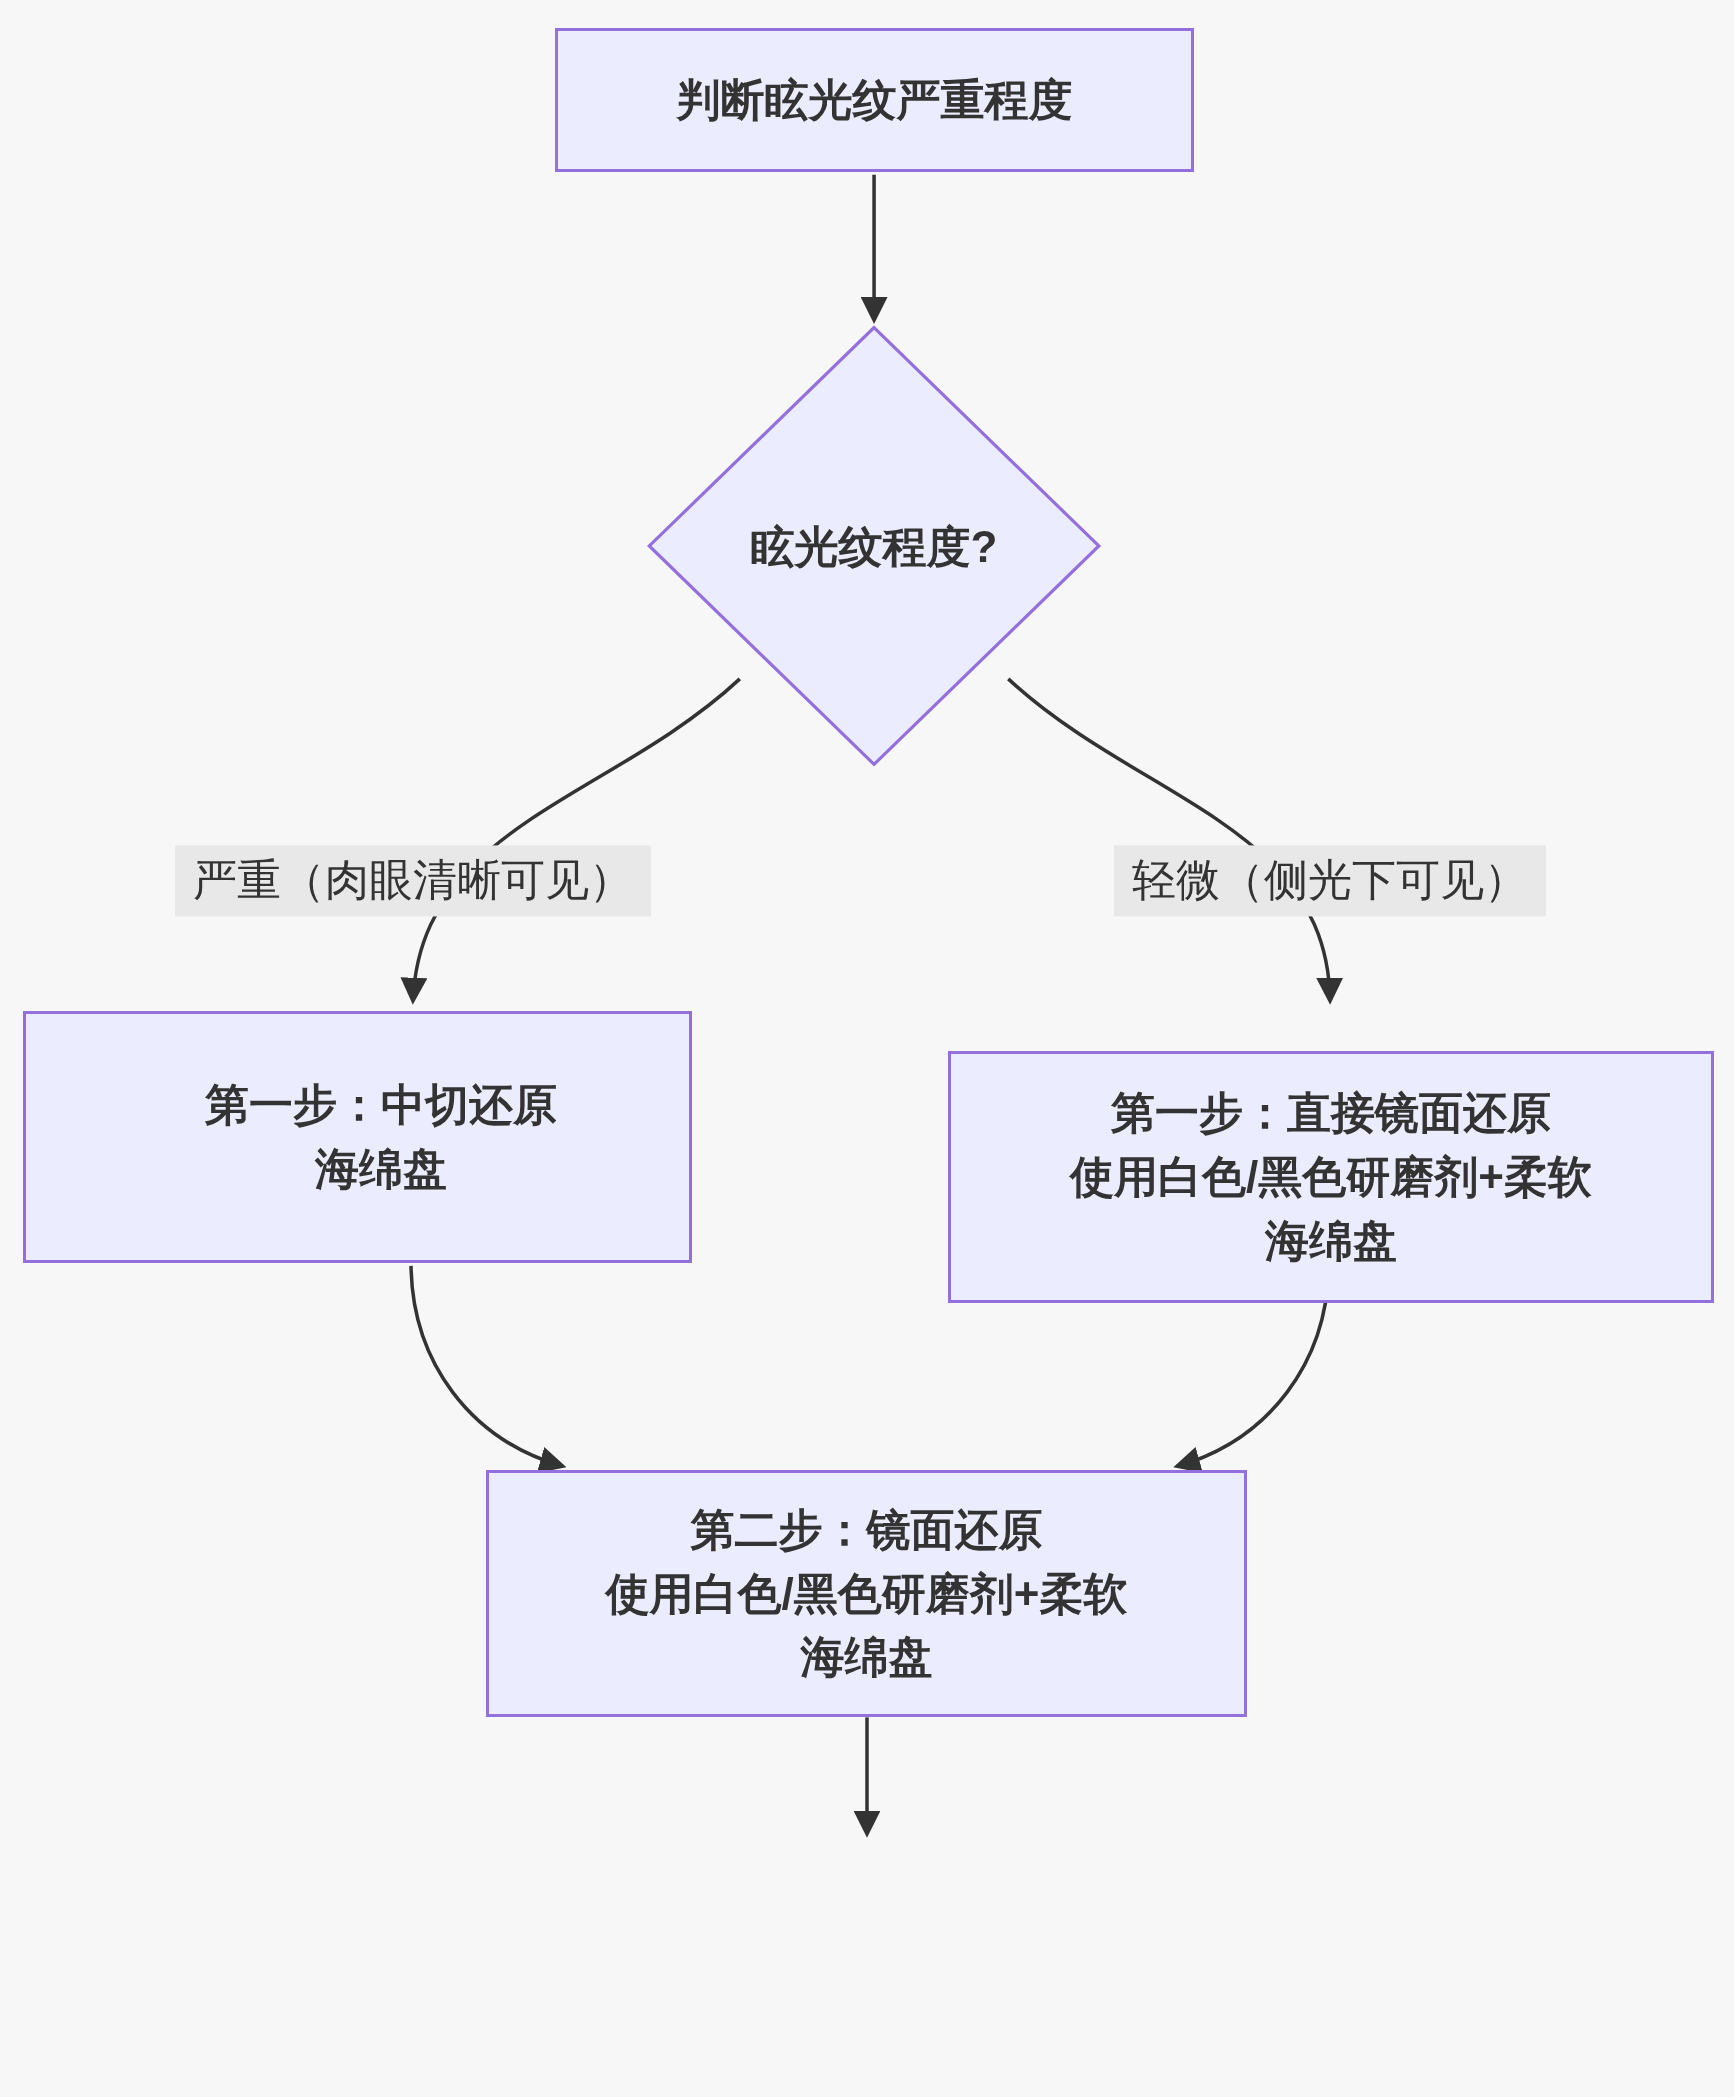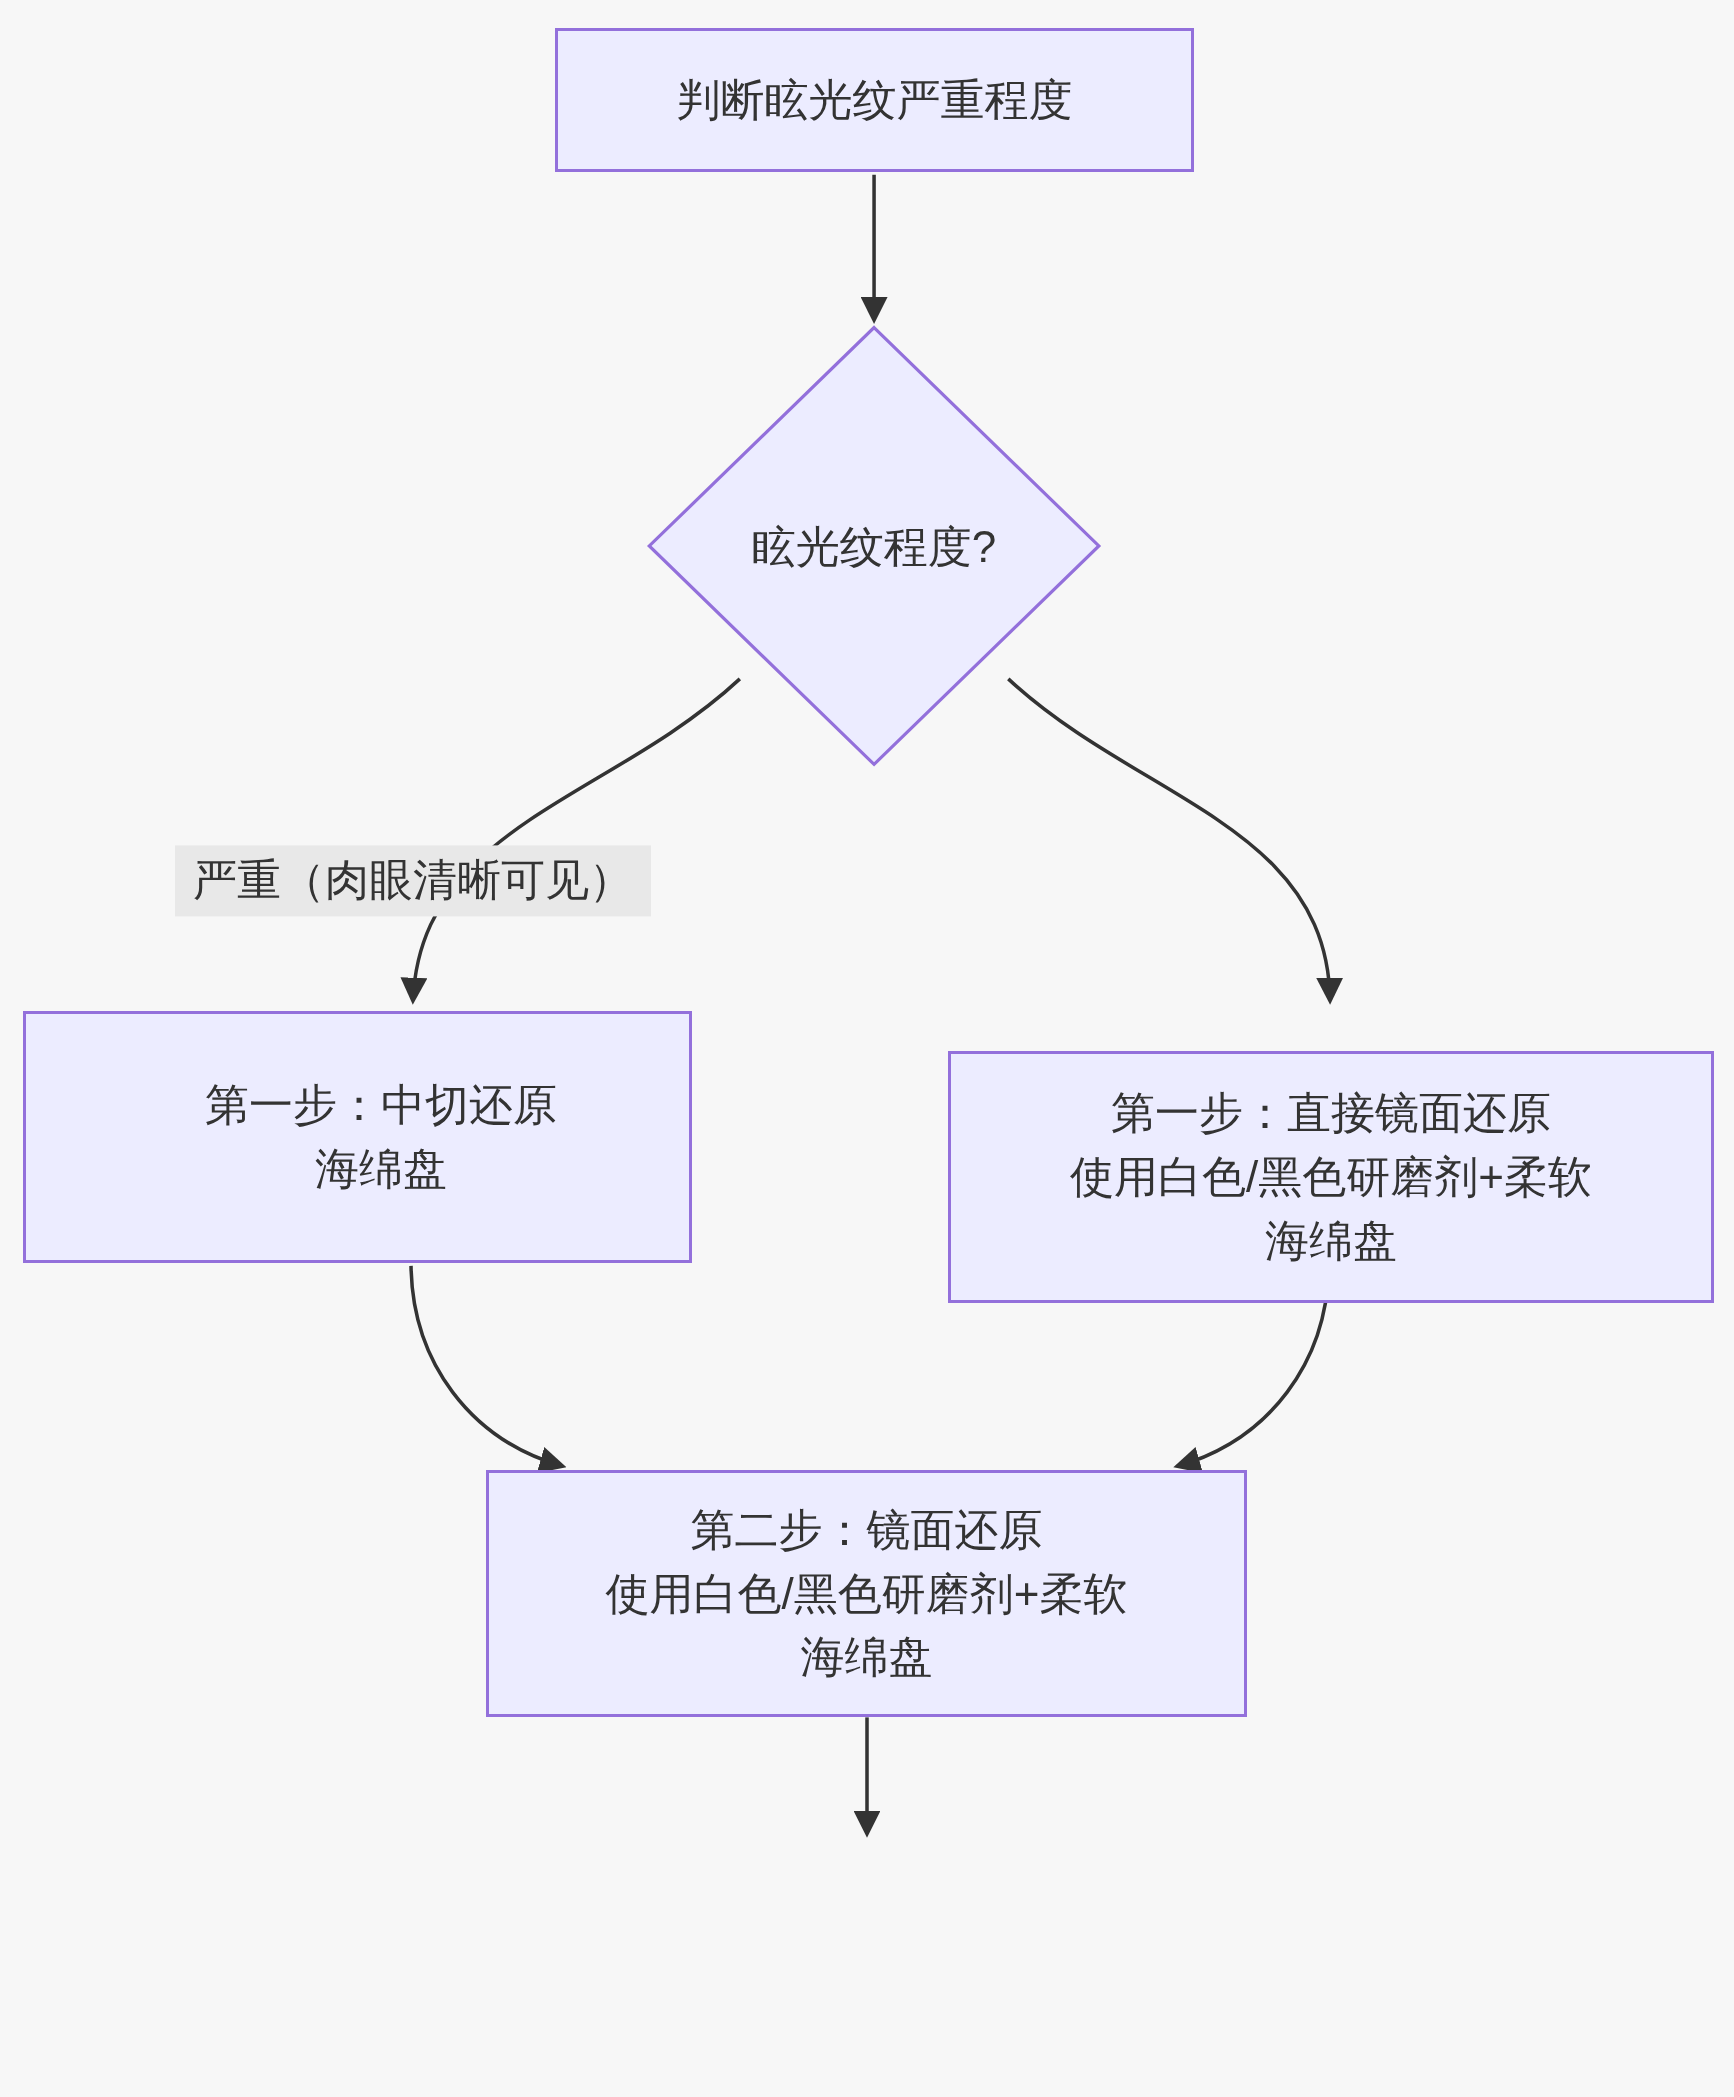--- a/index.html
+++ b/index.html
@@ -46,20 +46,21 @@
     background: var(--node-fill);
     border: 3.2px solid var(--node-border);
     display: flex;
     flex-direction: column;
     align-items: center;
     justify-content: center;
     text-align: center;
     font-size: 44px;
     line-height: 1.45;
     color: var(--text-color);
+    font-weight: bold;
   }
   .node.decision-text {
     background: transparent;
     border: none;
   }
   .edge-label {
     position: absolute;
     transform: translate(-50%, -50%);
     background: var(--edge-label-bg);
     padding: 10.3px 18px;
@@ -98,20 +99,21 @@
 
   <div class="node" style="left:555px; top:28px; width:639px; height:144px;">
     <div>判断眩光纹严重程度</div>
   </div>
 
   <div class="node decision-text" style="left:649px; top:328px; width:450px; height:437px;">
     <div>眩光纹程度?</div>
   </div>
 
   <div class="edge-label" style="left:413px; top:881px;">严重（肉眼清晰可见）</div>
+  <div class="edge-label" style="left:1330px; top:881px;">轻微（侧光下可见）</div>
 
   <div class="node" style="left:23px; top:1011px; width:669px; height:252px;padding-left:47px;">
     <div>第一步：中切还原</div>
     <div>海绵盘</div>
   </div>
 
   <div class="node" style="left:948px; top:1011px; width:766px; height:252px;margin-top:40px;">
     <div>第一步：直接镜面还原</div>
     <div>使用白色/黑色研磨剂+柔软</div>
     <div>海绵盘</div>

